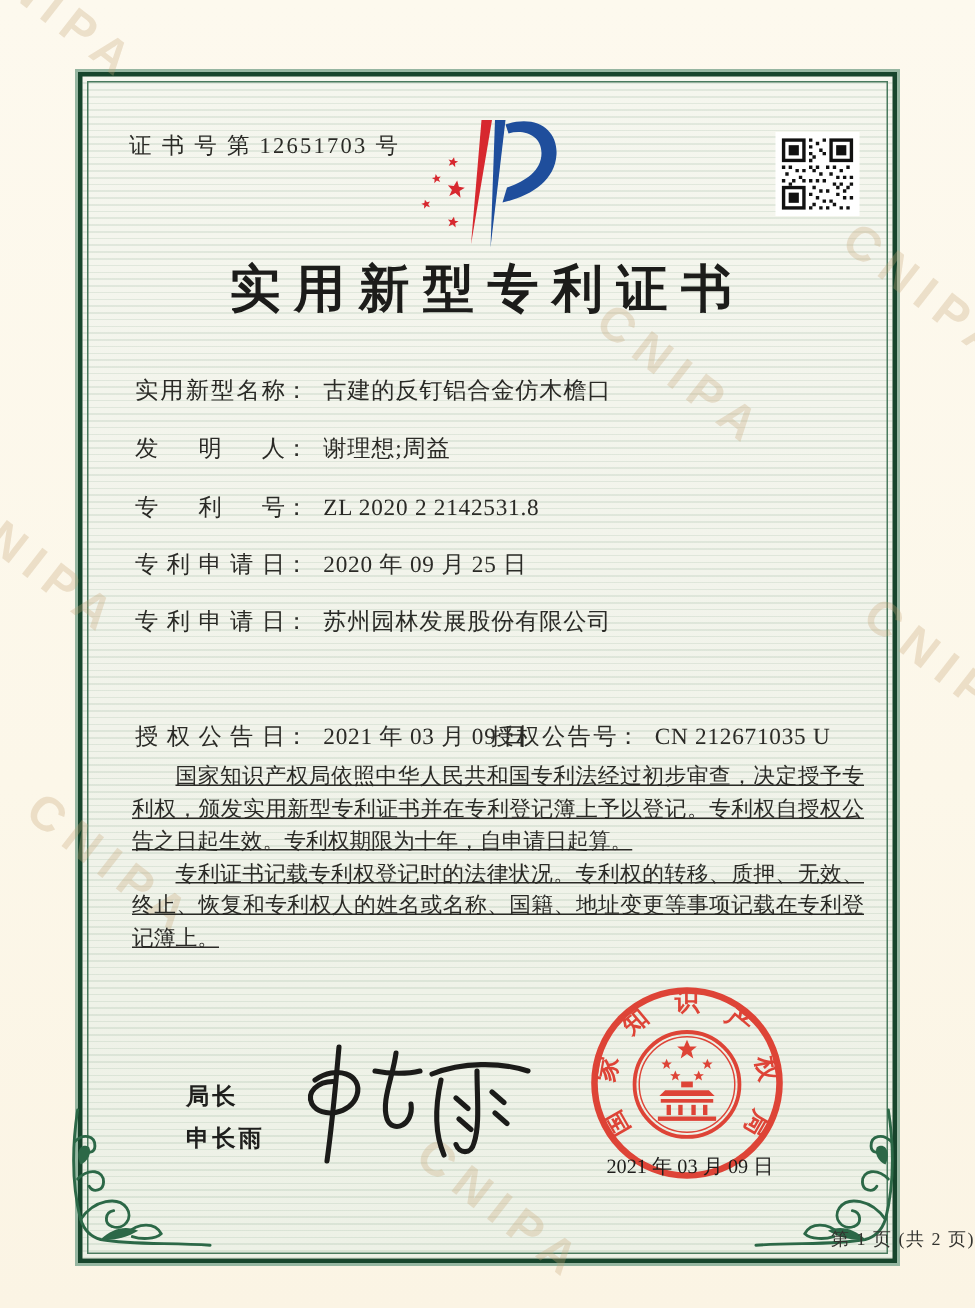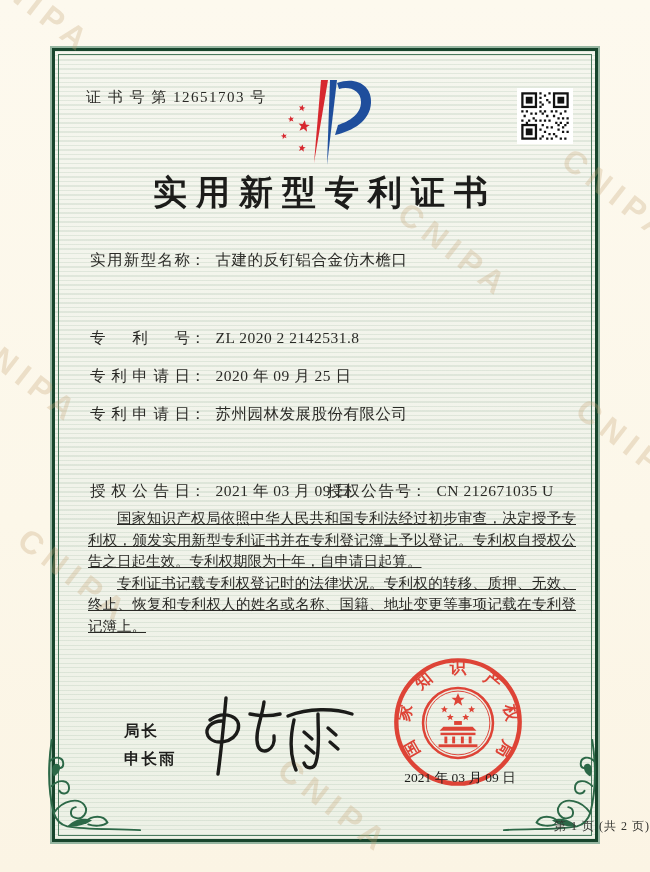--- a/index.html
+++ b/index.html
@@ -113,20 +113,23 @@
                  M16,14h1v1h-1z M19,14h1v1h-1z M11,15h1v1h-1z M13,15h1v1h-1z M18,15h1v1h-1z M8,16h1v1h-1z M16,16h1v1h-1z M10,17h1v1h-1z M18,17h1v1h-1z
                  M20,17h1v1h-1z M12,18h1v1h-1z M14,18h1v1h-1z M9,19h1v1h-1z M15,19h1v1h-1z M8,20h1v1h-1z M11,20h1v1h-1z M13,20h1v1h-1z M17,20h1v1h-1z M19,20h1v1h-1z"></path>
       </g>
     </svg>
 
     <div class="abs row" style="top:250px">
       <span class="flabel">实用新型名称</span><span class="fcolon">：</span><span class="fvalue">古建的反钉铝合金仿木檐口</span>
     </div>
 
     <div class="abs title">实用新型专利证书</div>
+    <div class="abs row" style="top:289px">
+      <span class="flabel">发明人</span><span class="fcolon">：</span><span class="fvalue">谢理想;周益</span>
+    </div>
     <div class="abs row" style="top:328px">
       <span class="flabel">专利号</span><span class="fcolon">：</span><span class="fvalue">ZL 2020 2 2142531.8</span>
     </div>
     <div class="abs row" style="top:366px">
       <span class="flabel">专利申请日</span><span class="fcolon">：</span><span class="fvalue">2020 年 09 月 25 日</span>
     </div>
     <div class="abs row" style="top:404px">
       <span class="flabel">专利申请日</span><span class="fcolon">：</span><span class="fvalue">苏州园林发展股份有限公司</span>
     </div>
     <div class="abs row" style="top:481px">

